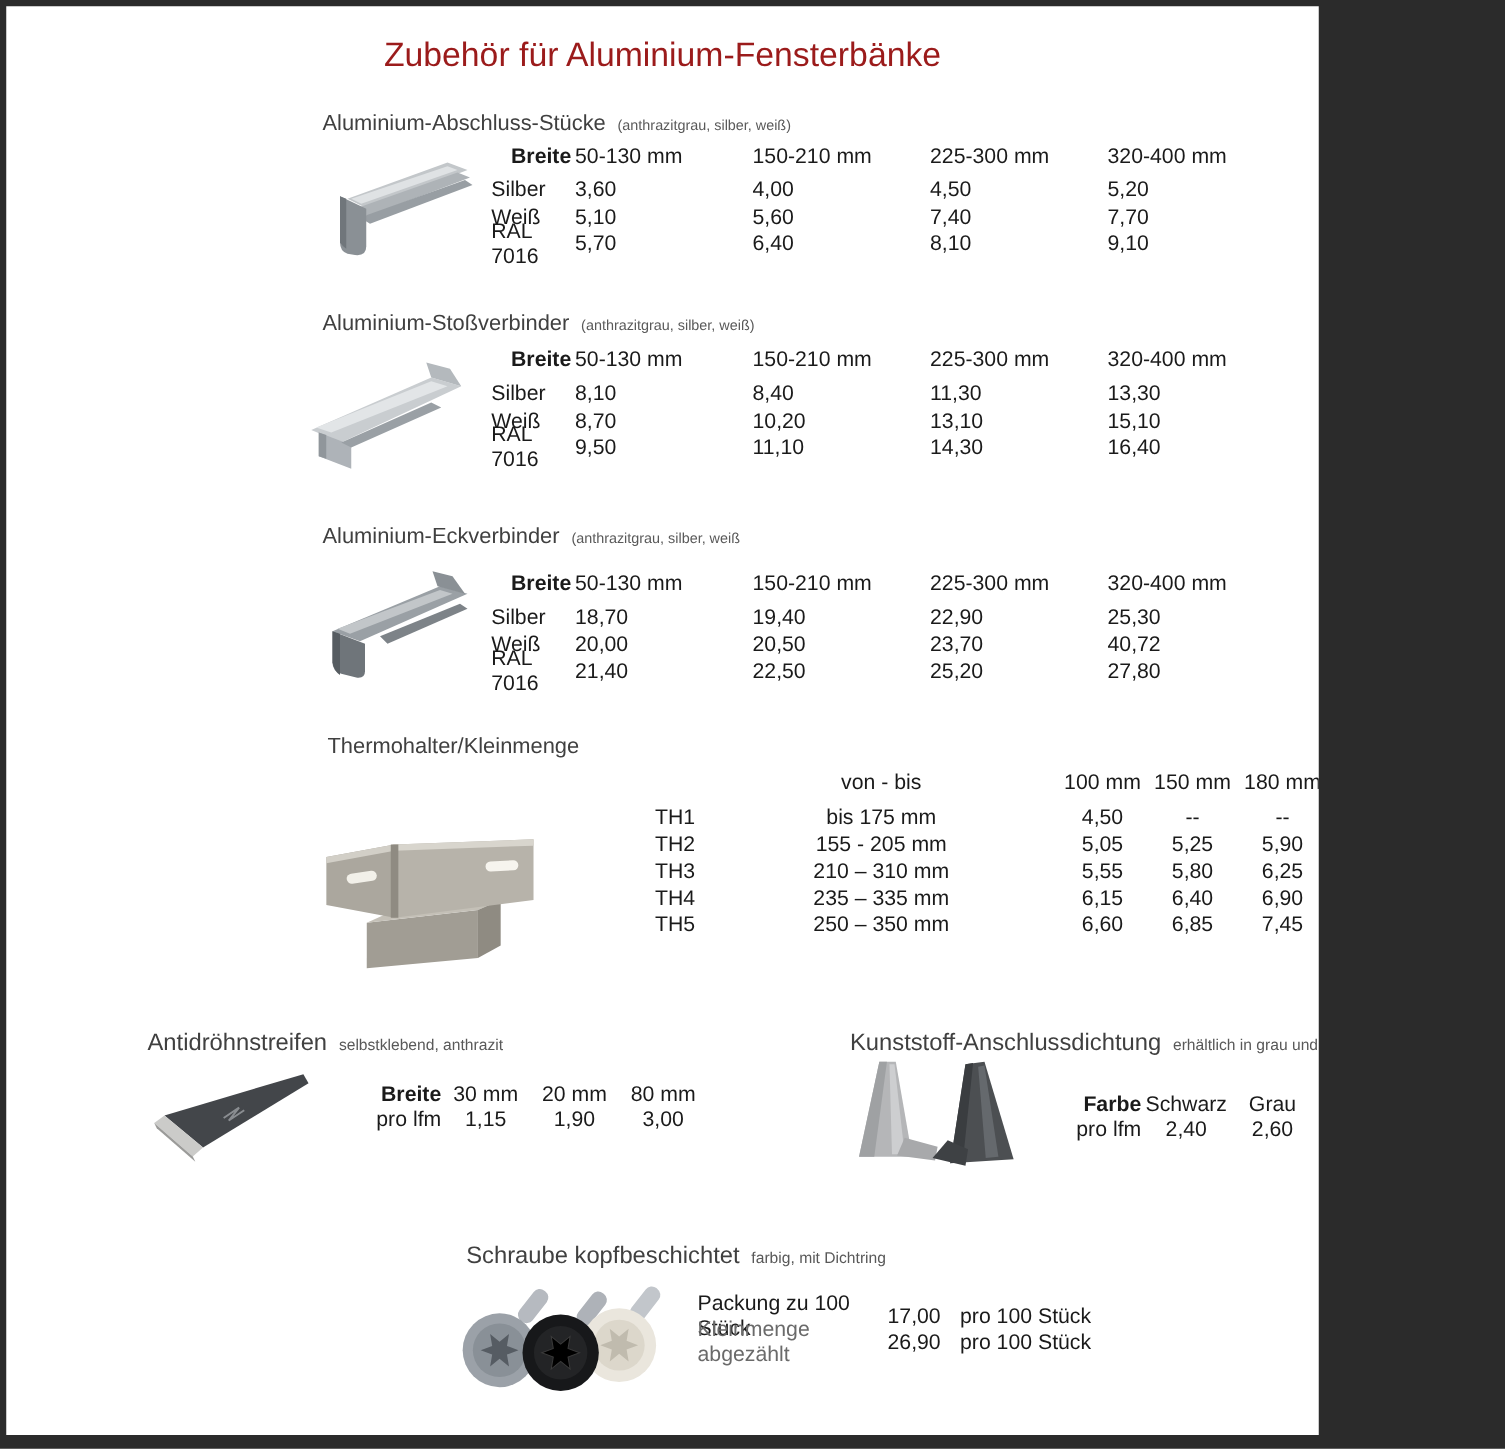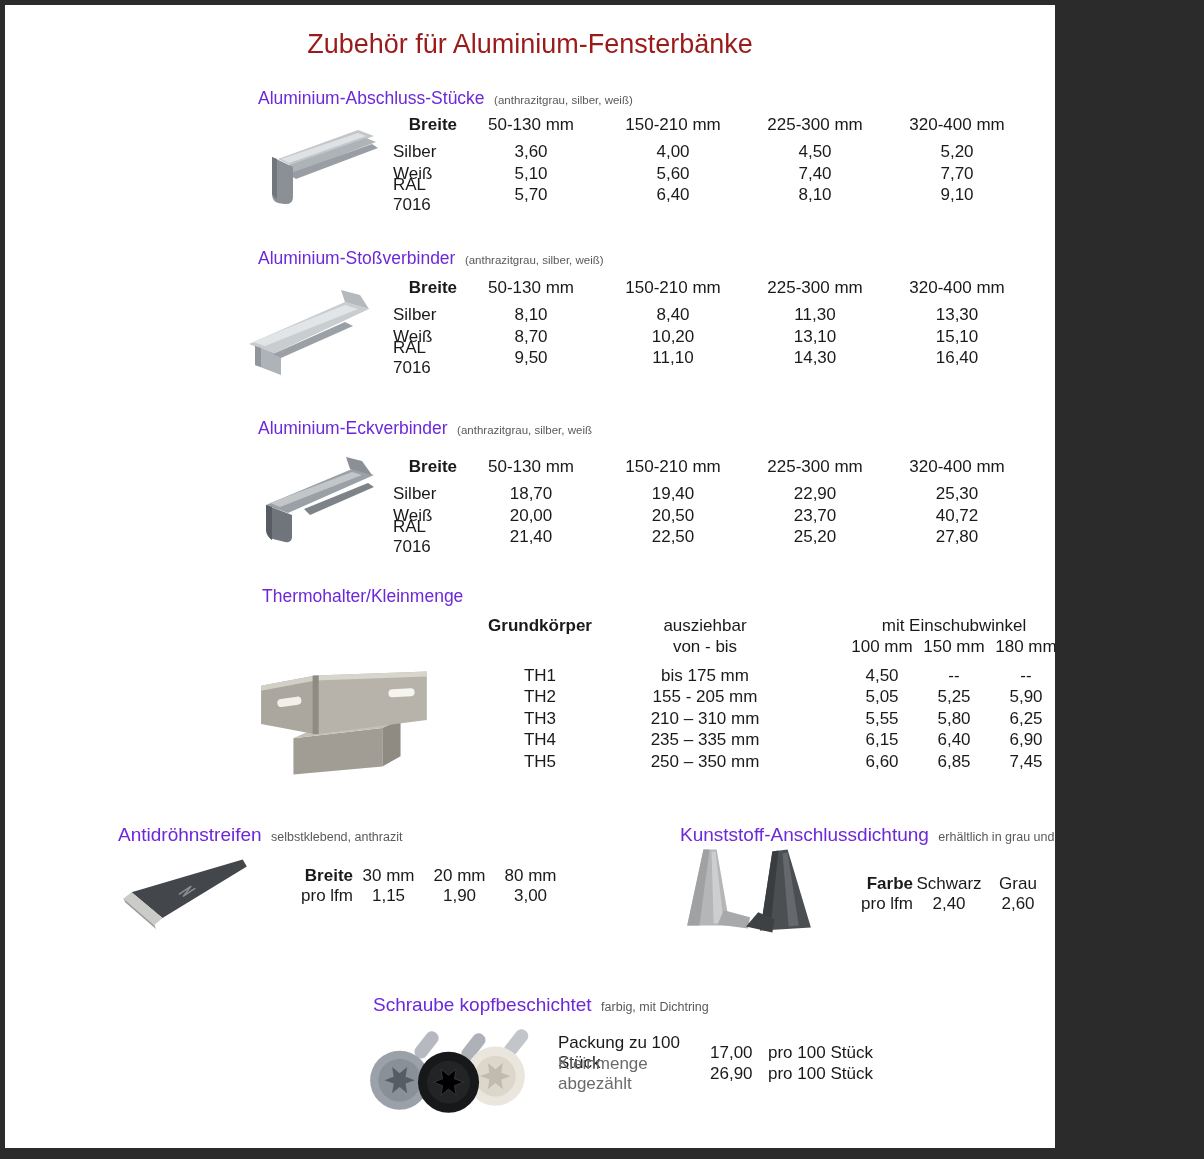--- a/index.html
+++ b/index.html
@@ -2,33 +2,33 @@
 <html><head>
 <meta charset="utf-8">
 <style>
 *{margin:0;padding:0;box-sizing:border-box}
 html,body{width:1204px;height:1159px}
 body{background:#2b2b2b;position:relative;font-family:"Liberation Sans",sans-serif;color:#1a1a1a}
 .page{position:absolute;left:5px;top:5px;width:1050px;height:1143px;background:#ffffff;overflow:hidden}
 .abs{position:absolute}
 .title{left:0;width:100%;text-align:center;font-size:27px;color:#9b1b1b}
 .sec{white-space:nowrap}
-.sec .t{color:#6d28d9;font-size:17.5px}
+.sec .t{color:#404040;font-size:17.5px}
 .sec .s{color:#595959;font-size:11.5px;margin-left:5px}
 .sec.big .t{font-size:19px}
 .sec.big .s{font-size:12.5px}
 .row{display:flex;align-items:center;height:21.5px;font-size:17px}
 .row20{height:20px}
 .row21{height:21px}
 .b{font-weight:bold}
 .gap6{height:6px}
 .gap7{height:7px}
 
 .lc{width:67px}
-.vc{width:142px;text-align:center}
+.vc{width:142px;}
 .head .lc{text-align:right;padding-right:3px}
 
 .t1{width:170px;text-align:center}
 .t2{width:160px;text-align:center}
 .tg{width:61px}
 .t3{width:72px;text-align:center}
 .tgrp{width:216px;text-align:center}
 
 .al{width:68px;text-align:right}
 .ac{width:71px;text-align:center}
@@ -207,26 +207,20 @@
       <polygon points="8,30 62,20 62,25 8,35" fill="#d2cfc7"></polygon>
       <rect x="24" y="42" width="24" height="8" rx="4" fill="#f2f0e9" transform="rotate(-8 36 46)"></rect>
       <polygon points="62,20 172,16 172,64 62,78" fill="#b7b3aa"></polygon>
       <polygon points="62,20 172,16 172,21 62,25" fill="#d8d5cd"></polygon>
       <rect x="134" y="33" width="26" height="8" rx="4" fill="#f6f4ee" transform="rotate(-3 147 37)"></rect>
       <polygon points="59,20 65,20 65,78 59,78" fill="#8f8b82"></polygon>
     </svg>
   </div>
 
   <div class="abs" style="left:450px;top:610px">
-    <div class="row">
-      <span class="t1 b">Grundkörper</span>
-      <span class="t2">ausziehbar</span>
-      <span class="tg"></span>
-      <span class="tgrp">mit Einschubwinkel</span>
-    </div>
     <div class="row">
       <span class="t1"></span>
       <span class="t2">von - bis</span>
       <span class="tg"></span>
       <span class="t3">100 mm</span>
       <span class="t3">150 mm</span>
       <span class="t3">180 mm</span>
     </div>
     <div class="gap7"></div>
     <div class="row">

